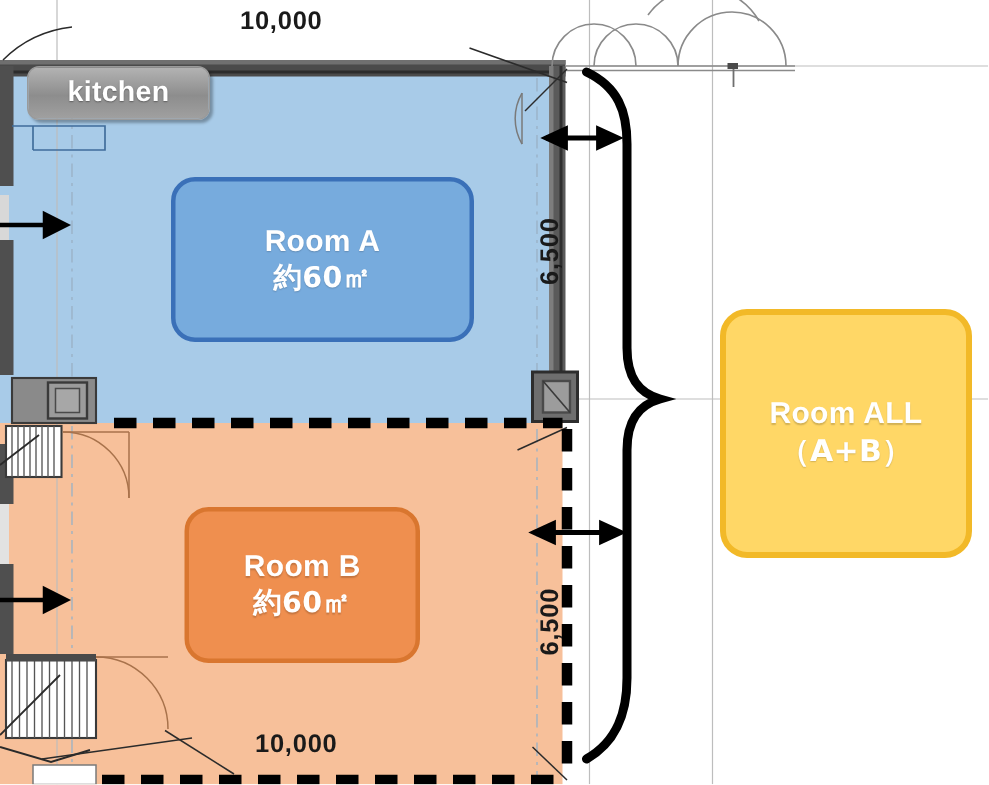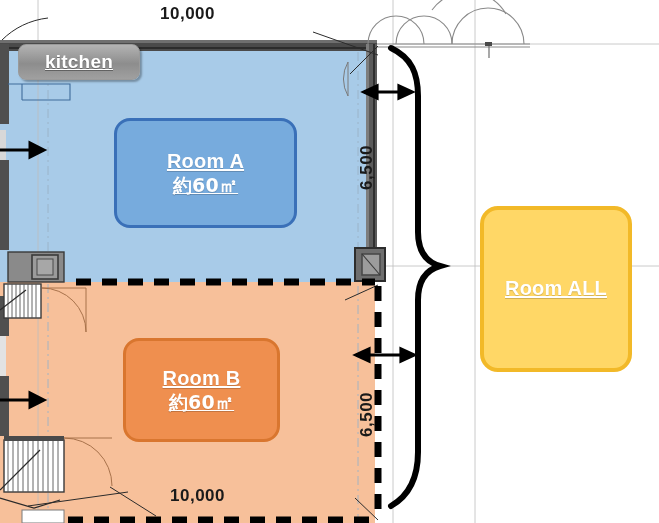--- a/index.html
+++ b/index.html
@@ -46,38 +46,37 @@
     box-sizing: border-box;
     display: flex;
     flex-direction: column;
     align-items: center;
     justify-content: center;
     text-align: center;
     color: #ffffff;
     font-weight: bold;
     line-height: 1.18;
     letter-spacing: 0.2px;
-    text-decoration: underline;
   }
   .chip-kitchen {
     left: 18px;
     top: 44px;
     width: 122px;
     height: 36px;
     border-radius: 8px;
     background: linear-gradient(180deg, #b3b3b3 0%, #8d8d8d 55%, #a0a0a0 100%);
     border: 1px solid #9a9a9a;
     box-shadow: 2px 2px 2px rgba(0,0,0,0.30);
     font-size: 19px;
     text-shadow: 0 1px 1px rgba(0,0,0,0.35);
   }
   .chip-room-a {
     left: 114px;
     top: 118px;
-    width: 183px;
+    width: 202px;
     height: 110px;
     border-radius: 16px;
     background: #77abdd;
     border: 3px solid #3a70b8;
     font-size: 20px;
     text-shadow: 0 1px 1px rgba(0,0,0,0.18);
   }
   .chip-room-b {
     left: 123px;
     top: 338px;
@@ -85,21 +84,21 @@
     height: 104px;
     border-radius: 16px;
     background: #ef8f4f;
     border: 3px solid #d9762f;
     font-size: 20px;
     text-shadow: 0 1px 1px rgba(0,0,0,0.18);
   }
   .chip-room-all {
     left: 480px;
     top: 206px;
-    width: 152px;
+    width: 168px;
     height: 166px;
     border-radius: 18px;
     background: #ffd766;
     border: 4px solid #f2b928;
     font-size: 20px;
     text-shadow: 0 1px 1px rgba(0,0,0,0.18);
   }
   .chip .ln { display: block; white-space: nowrap; }
   .chip .sq { font-size: 0.95em; }
   .jp { font-family: "DejaVu Sans", sans-serif; }
@@ -308,20 +307,21 @@
     <span class="ln jp sq">約60㎡</span>
   </div>
 
   <div class="chip chip-room-b">
     <span class="ln">Room B</span>
     <span class="ln jp sq">約60㎡</span>
   </div>
 
   <div class="chip chip-room-all">
     <span class="ln">Room ALL</span>
+    <span class="ln jp">（A+B）</span>
   </div>
 
   <div class="dim dim-top">10,000</div>
 
   <div class="dim dim-bottom">10,000</div>
 
   <div class="dim dim-rot dim-right-a">6,500</div>
 
   <div class="dim dim-rot dim-right-b">6,500</div>
 

